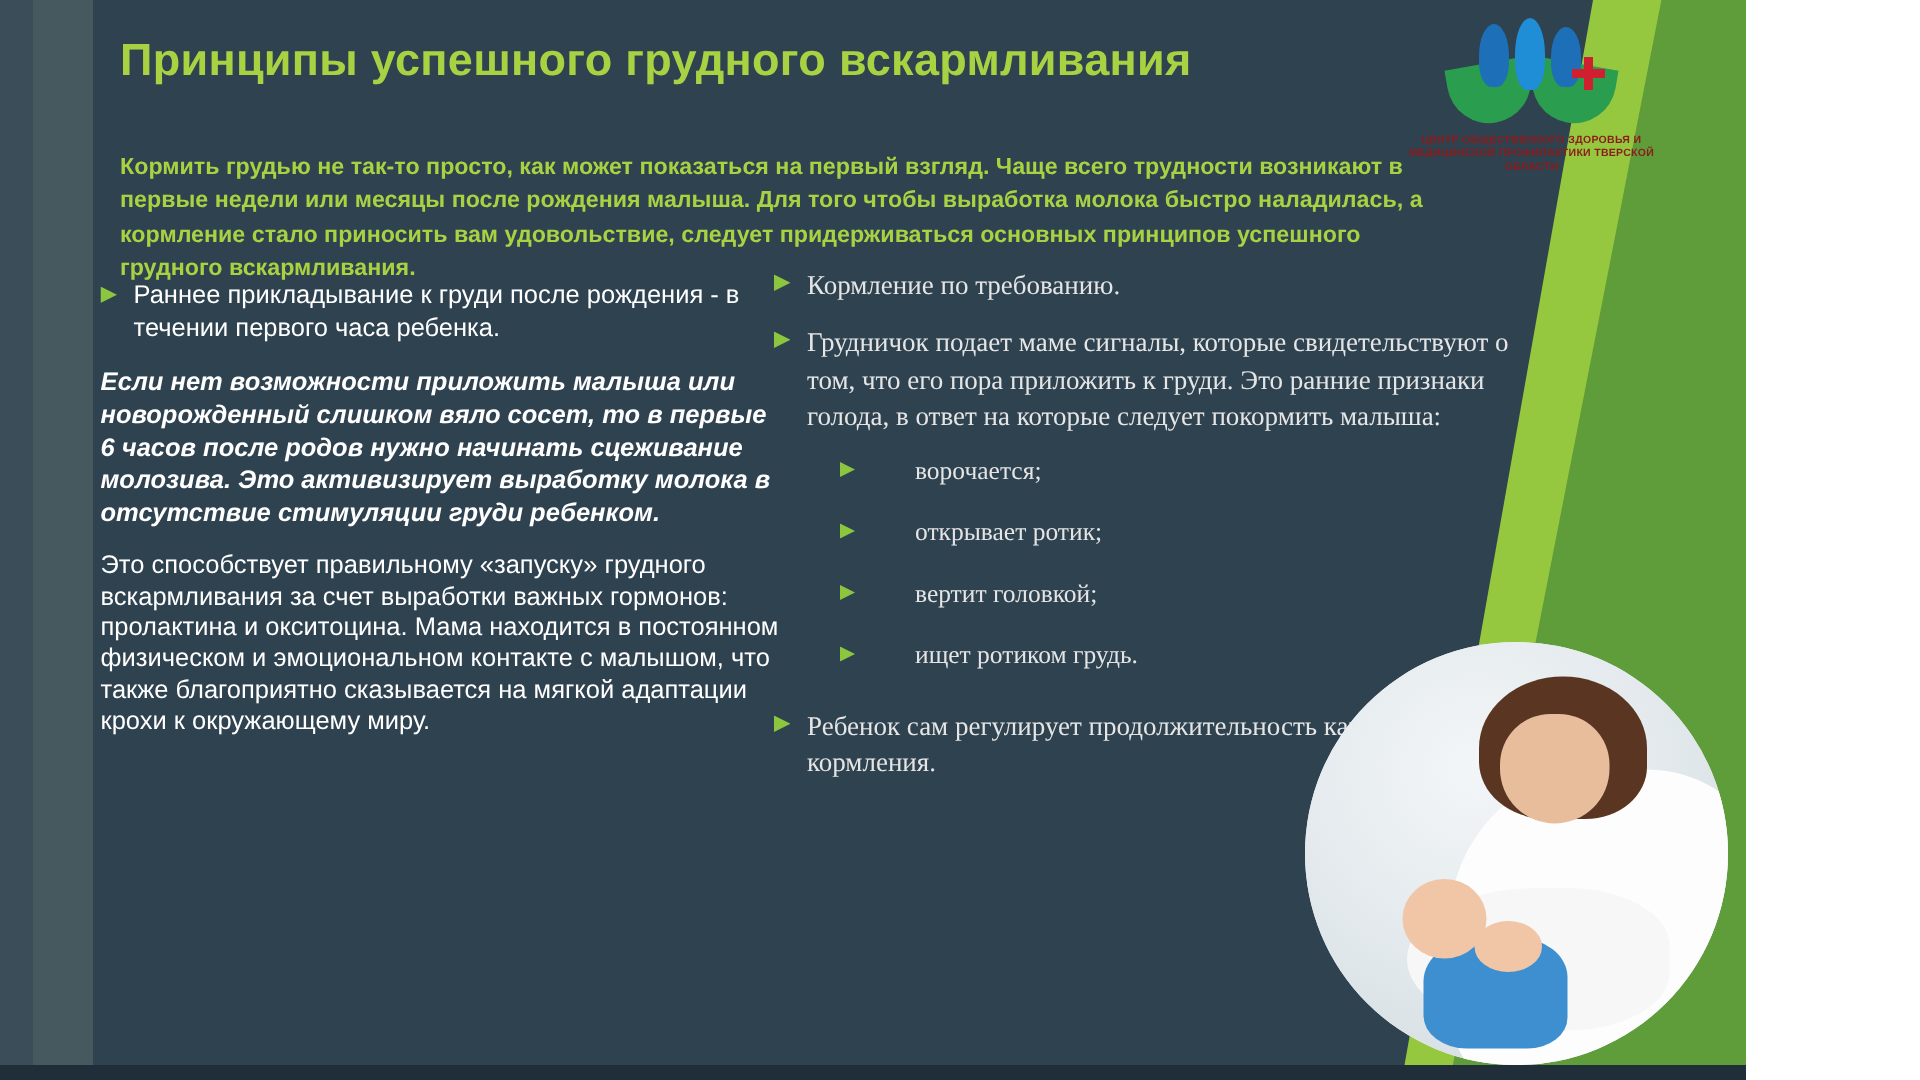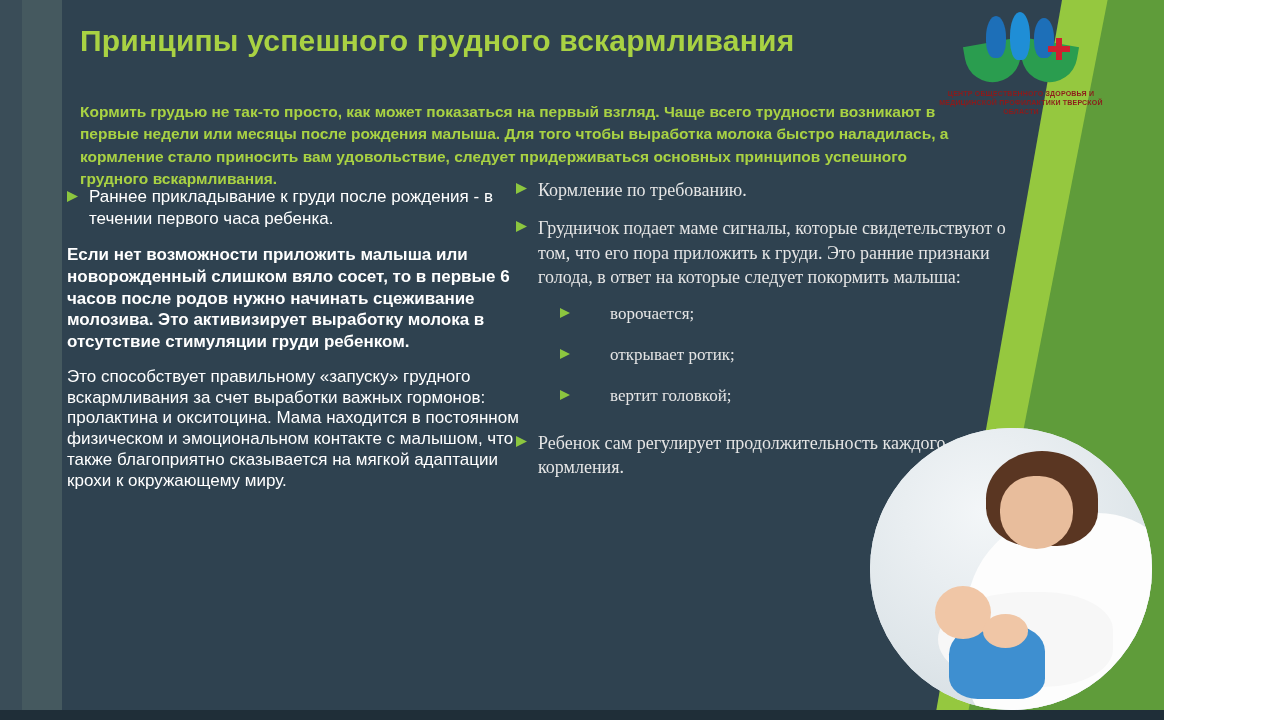--- a/index.html
+++ b/index.html
@@ -191,20 +191,21 @@
     line-height: 1.35;
   }
 
   .para {
     font-size: 17px;
     line-height: 1.28;
     margin: 0 0 14px 0;
     color: #ffffff;
   }
   .para.italic-bold {
+    font-style: italic;
     font-weight: bold;
   }
   .para.tight { line-height: 1.22; }
 
   .sub-list { margin-left: 44px; margin-top: 10px; }
   .sub-list .bullet-row { margin-bottom: 18px; gap: 28px; }
   .sub-list .bullet-text { font-size: 17px; }
 
   
   .photo {
@@ -355,20 +356,28 @@
         <span class="bullet-text">открывает ротик;</span>
       </div>
       <div class="bullet-row">
         <span class="marker">
           <svg width="10" height="10" viewBox="0 0 11 11">
               <polygon points="0,0 11,5.5 0,11" fill="#8cc63f"></polygon>
             </svg>
         </span>
         <span class="bullet-text">вертит головкой;</span>
       </div>
+      <div class="bullet-row">
+        <span class="marker">
+          <svg width="10" height="10" viewBox="0 0 11 11">
+              <polygon points="0,0 11,5.5 0,11" fill="#8cc63f"></polygon>
+            </svg>
+        </span>
+        <span class="bullet-text">ищет ротиком грудь.</span>
+      </div>
     </div>
 
     <div class="bullet-row" style="margin-top:23px;">
       <span class="marker">
         <svg width="11" height="11" viewBox="0 0 11 11">
             <polygon points="0,0 11,5.5 0,11" fill="#8cc63f"></polygon>
           </svg>
       </span>
       <span class="bullet-text">Ребенок сам регулирует продолжительность каждого кормления.</span>
     </div>

